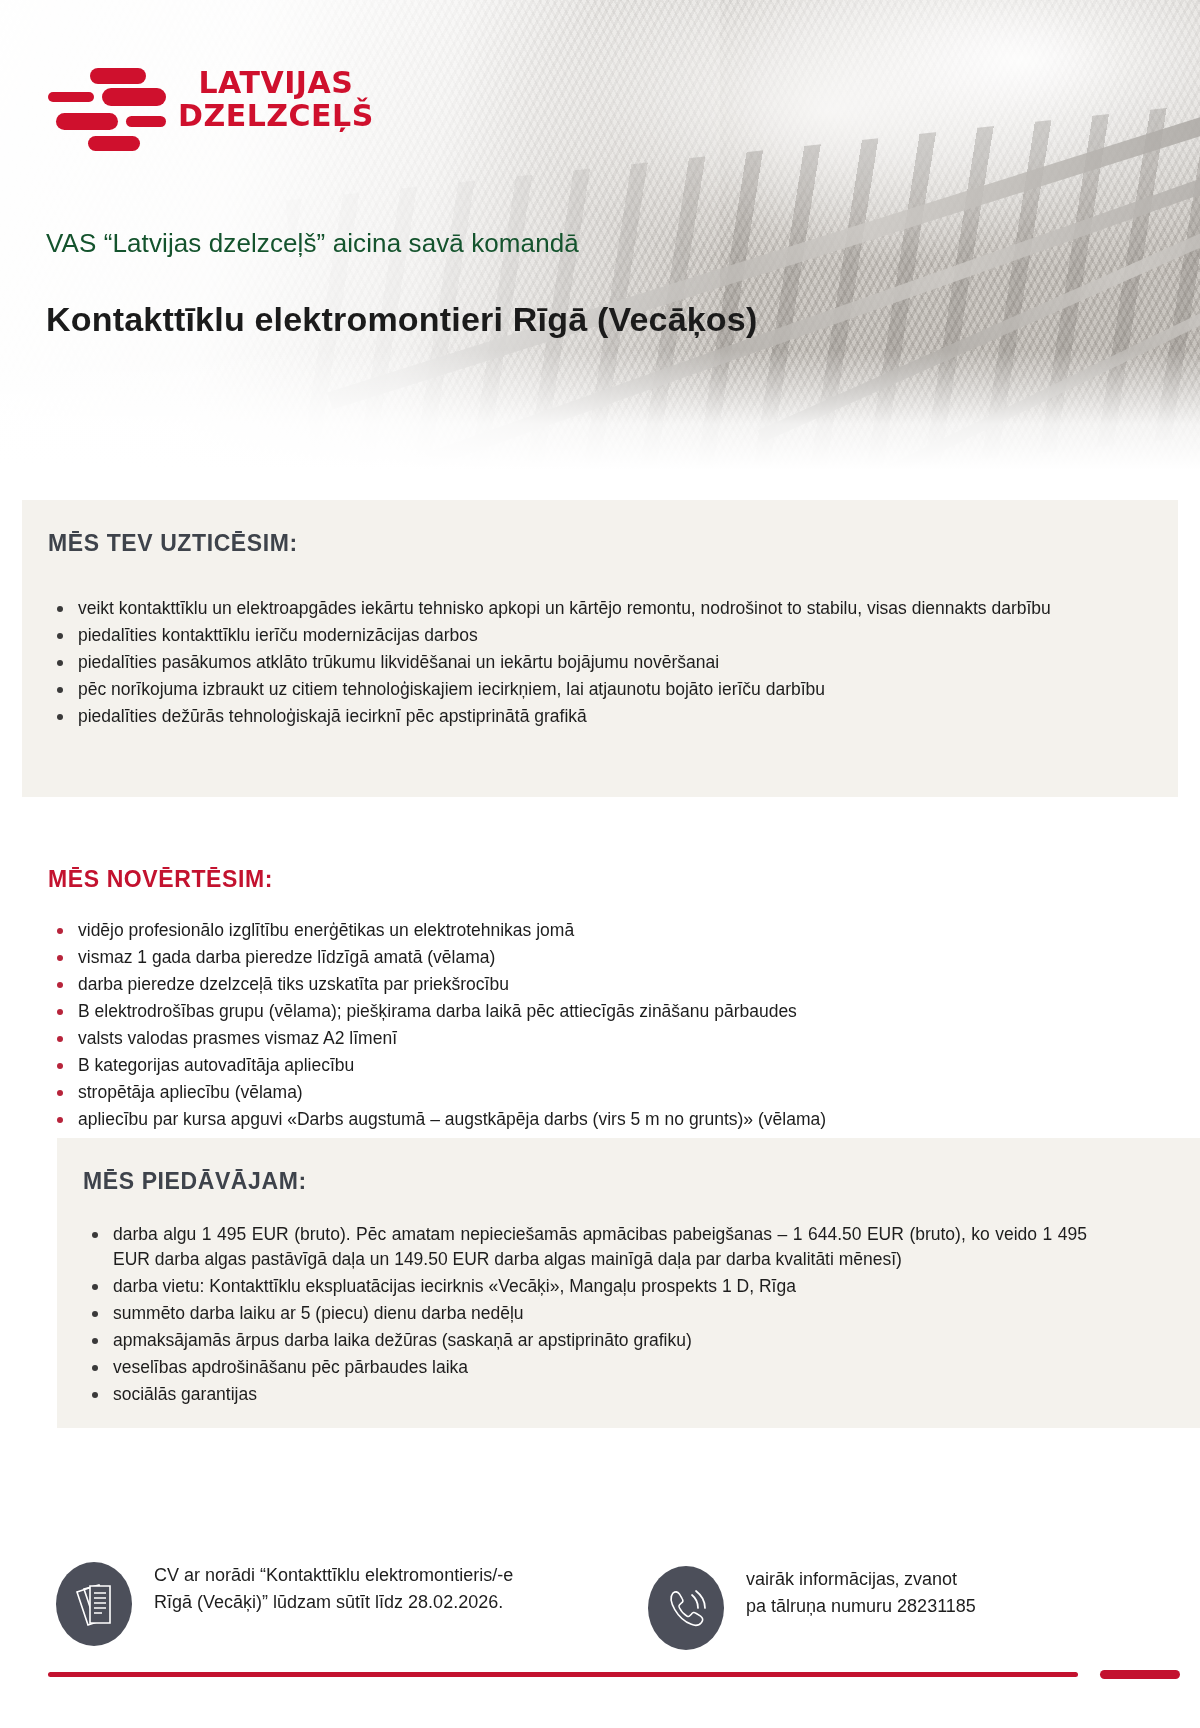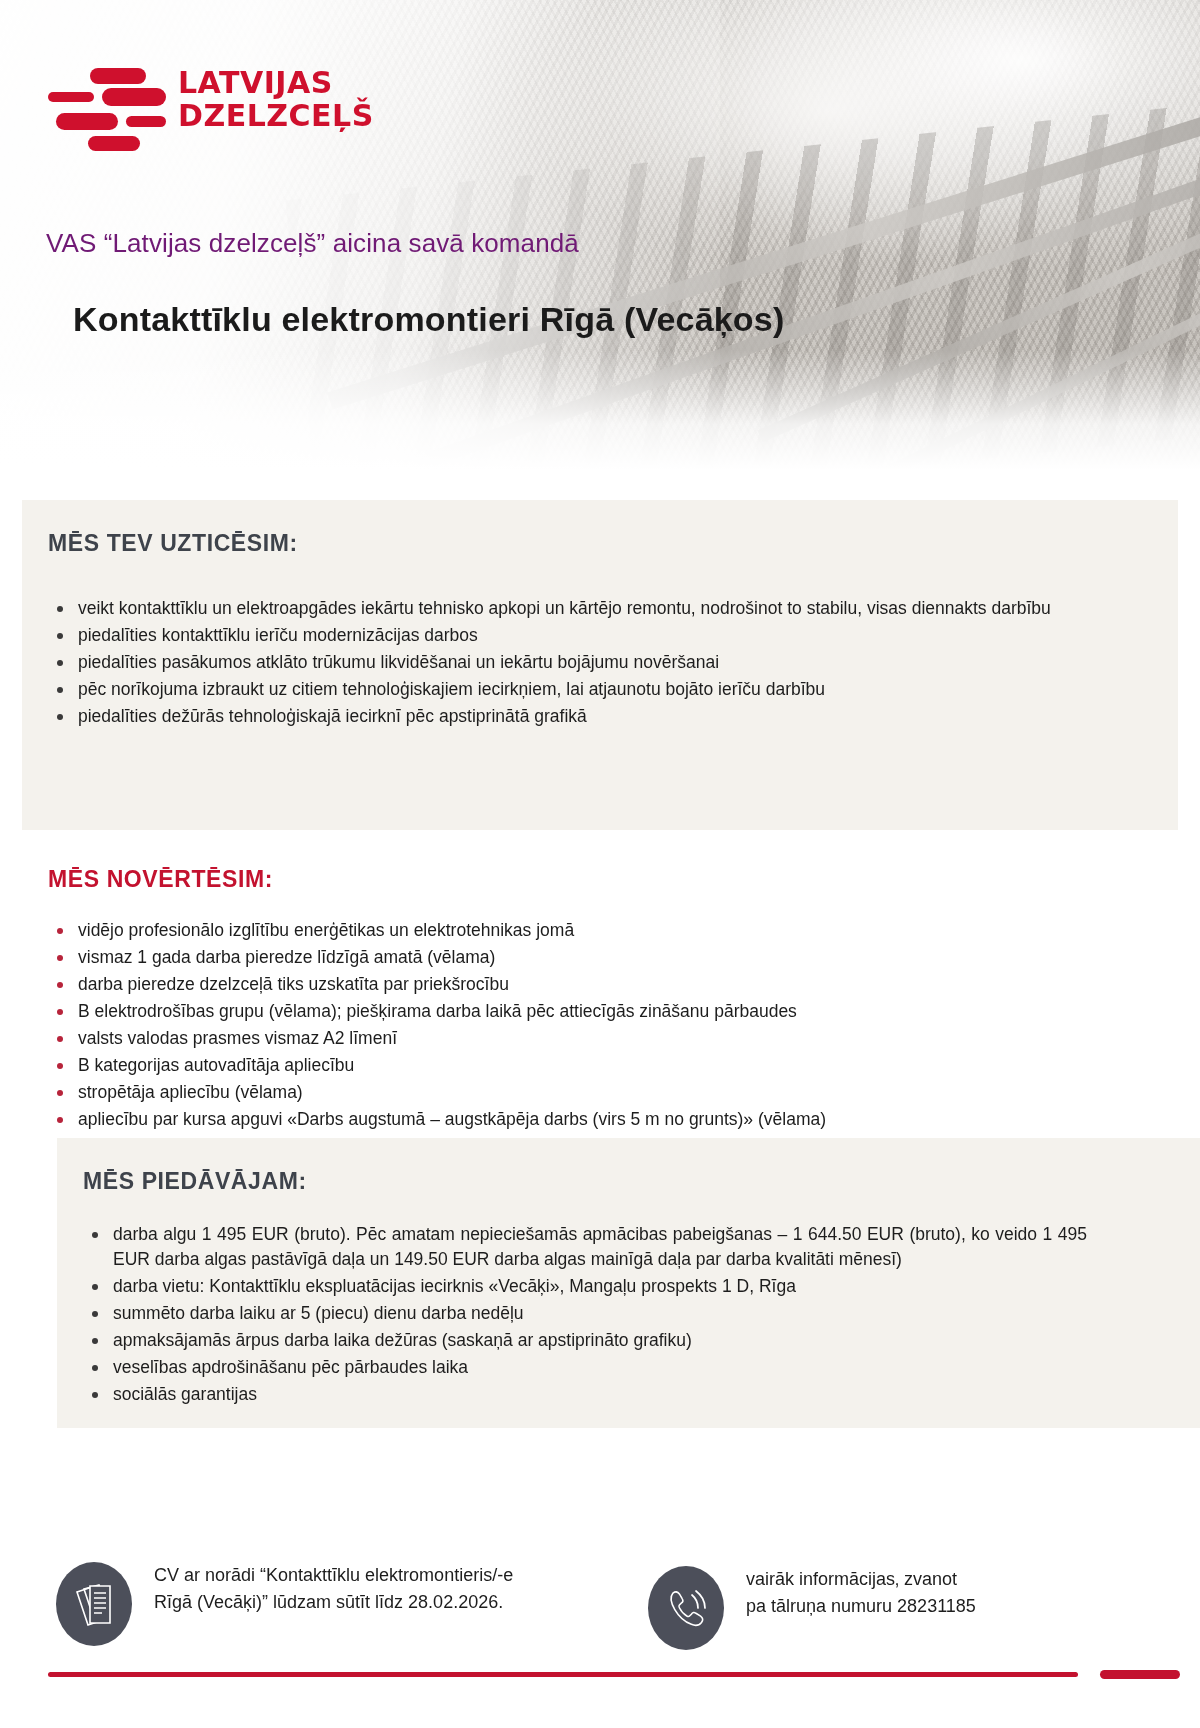--- a/index.html
+++ b/index.html
@@ -11,20 +11,21 @@
     overflow:hidden;
     position:relative;
   }
 
   
   .hero{
     position:relative;
     width:1200px;height:470px;
     overflow:hidden;
     background:#ffffff;
+    text-align:center;
   }
   .hero-photo{
     position:absolute;inset:0;
     background:
       
       radial-gradient(ellipse 620px 300px at 1020px 60px, rgba(255,255,255,.95) 0%, rgba(255,255,255,0) 70%),
       
       radial-gradient(ellipse 420px 220px at 830px 110px, rgba(243,240,236,.95) 0%, rgba(243,240,236,0) 72%),
       
       repeating-linear-gradient(118deg, rgba(150,142,132,.30) 0 3px, rgba(214,209,201,.18) 3px 7px),
@@ -63,28 +64,27 @@
     font-weight:bold;
     font-size:30px;
     line-height:33px;
     letter-spacing:.5px;
     color:#cf102d;
     white-space:pre;
   }
 
   .hero-kicker{
     position:absolute;left:46px;top:228px;
-    font-size:26px;color:#701a75;font-weight:normal;
+    font-size:26px;color:#14532d;font-weight:normal;
     letter-spacing:.1px;
   }
   .hero-title{
     position:absolute;left:46px;top:300px;
     font-size:34px;font-weight:bold;color:#1b1b1b;
     letter-spacing:.2px;
-    margin-left:27px;
   }
 
   
   .panel{position:absolute;left:22px;width:1156px;background:#f4f2ed;}
   .sec-head{
     font-size:23px;font-weight:bold;letter-spacing:.6px;
   }
   .sec-head.slate{color:#3e434b;}
   .sec-head.red{color:#c3122f;}
 
@@ -101,21 +101,21 @@
   }
   ul.items li::before{
     content:"";
     position:absolute;left:9px;top:10px;
     width:6px;height:6px;border-radius:50%;
     background:#3a3a3a;
   }
   ul.items.red-bullets li::before{background:#b7243b;}
   ul.items li.justify{text-align:justify;padding-right:6px;}
 
-  #sec1{top:500px;height:330px;}
+  #sec1{top:500px;height:297px;}
   #sec1 .sec-head{position:absolute;left:26px;top:30px;}
   #sec1 ul{position:absolute;left:26px;top:96px;width:1010px;}
 
   #sec2-head{position:absolute;left:48px;top:866px;}
   #sec2-list{position:absolute;left:48px;top:918px;width:1000px;}
 
   #sec3{top:1138px;height:290px;margin-left:35px;}
   #sec3 .sec-head{position:absolute;left:26px;top:30px;}
   #sec3 ul{position:absolute;left:26px;top:84px;width:1010px;}
 

